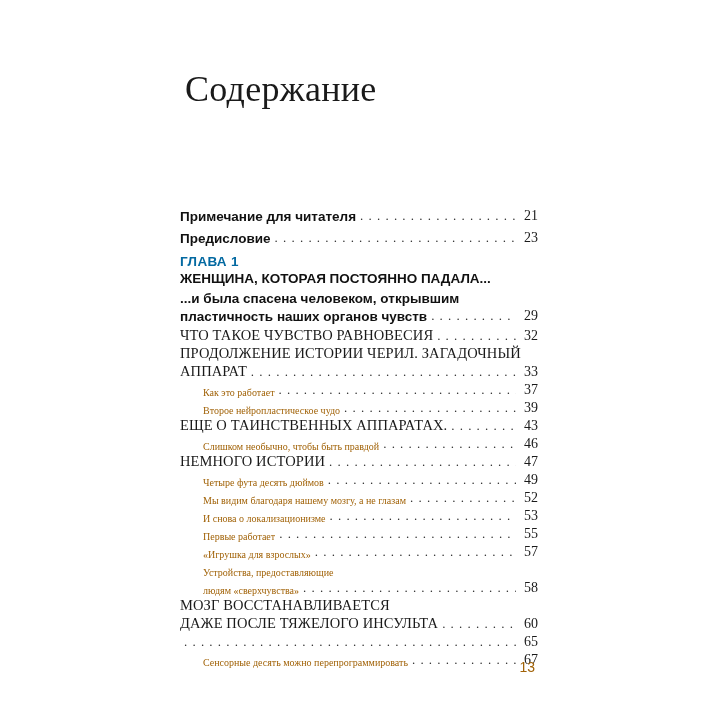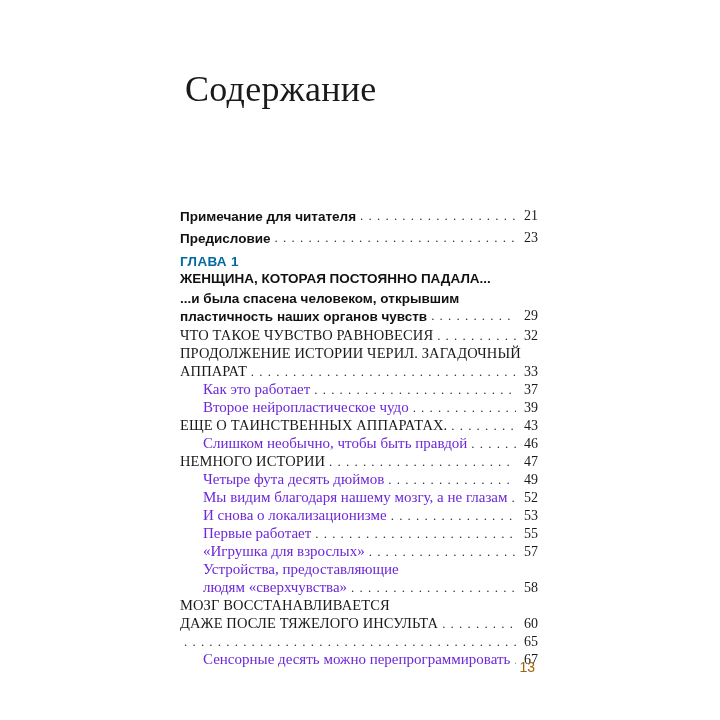--- a/index.html
+++ b/index.html
@@ -23,21 +23,21 @@
       flex: 1 1 auto; overflow: hidden; white-space: nowrap;
       font-family: "Liberation Serif", serif; font-size: 13px; color: #333;
       letter-spacing: 5.2px; padding-left: 4px; margin-right: 8px;
     }
     .row .pg {
       flex: 0 0 auto; font-family: "Liberation Serif", serif; font-size: 14px; color: #1a1a1a;
       min-width: 16px;
     }
     .sans-bold { font-family: "Liberation Sans", "DejaVu Sans", sans-serif; font-weight: bold; font-size: 13.5px; color: #111; }
     .serif-cap { font-family: "Liberation Serif", "DejaVu Serif", serif; font-size: 14.5px; color: #1a1a1a; letter-spacing: 0.1px; }
-    .serif-sub { font-family: "Liberation Serif", "DejaVu Serif", serif; font-size: 15px; color: #6d28d9; }
+    .serif-sub { font-family: "Liberation Serif", "DejaVu Serif", serif; font-size: 10px; color: #a16207; }
     .indent { padding-left: 23px; }
     .chapter-label {
       position: absolute; left: 0; font-family: "Liberation Sans", sans-serif; font-weight: bold;
       font-size: 13.5px; color: #0369a1; letter-spacing: 0.3px;
     }
     .page-number {
       position: absolute; left: 515px; top: 659px; width: 20px; text-align: right;
       font-family: Liberation Sans, sans-serif; font-size: 14px; color: #a16207;
     }
   </style>

